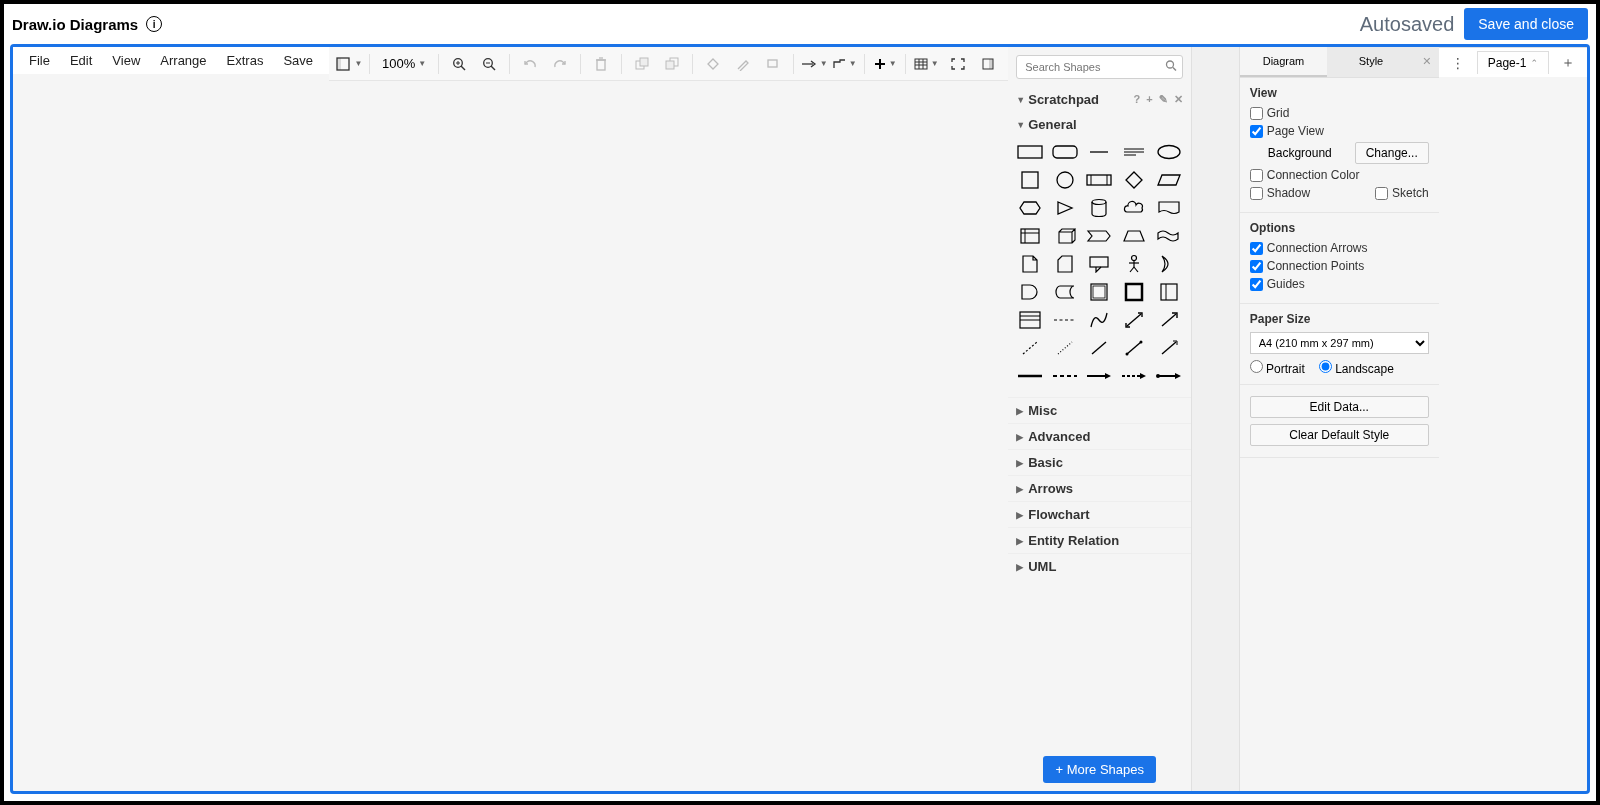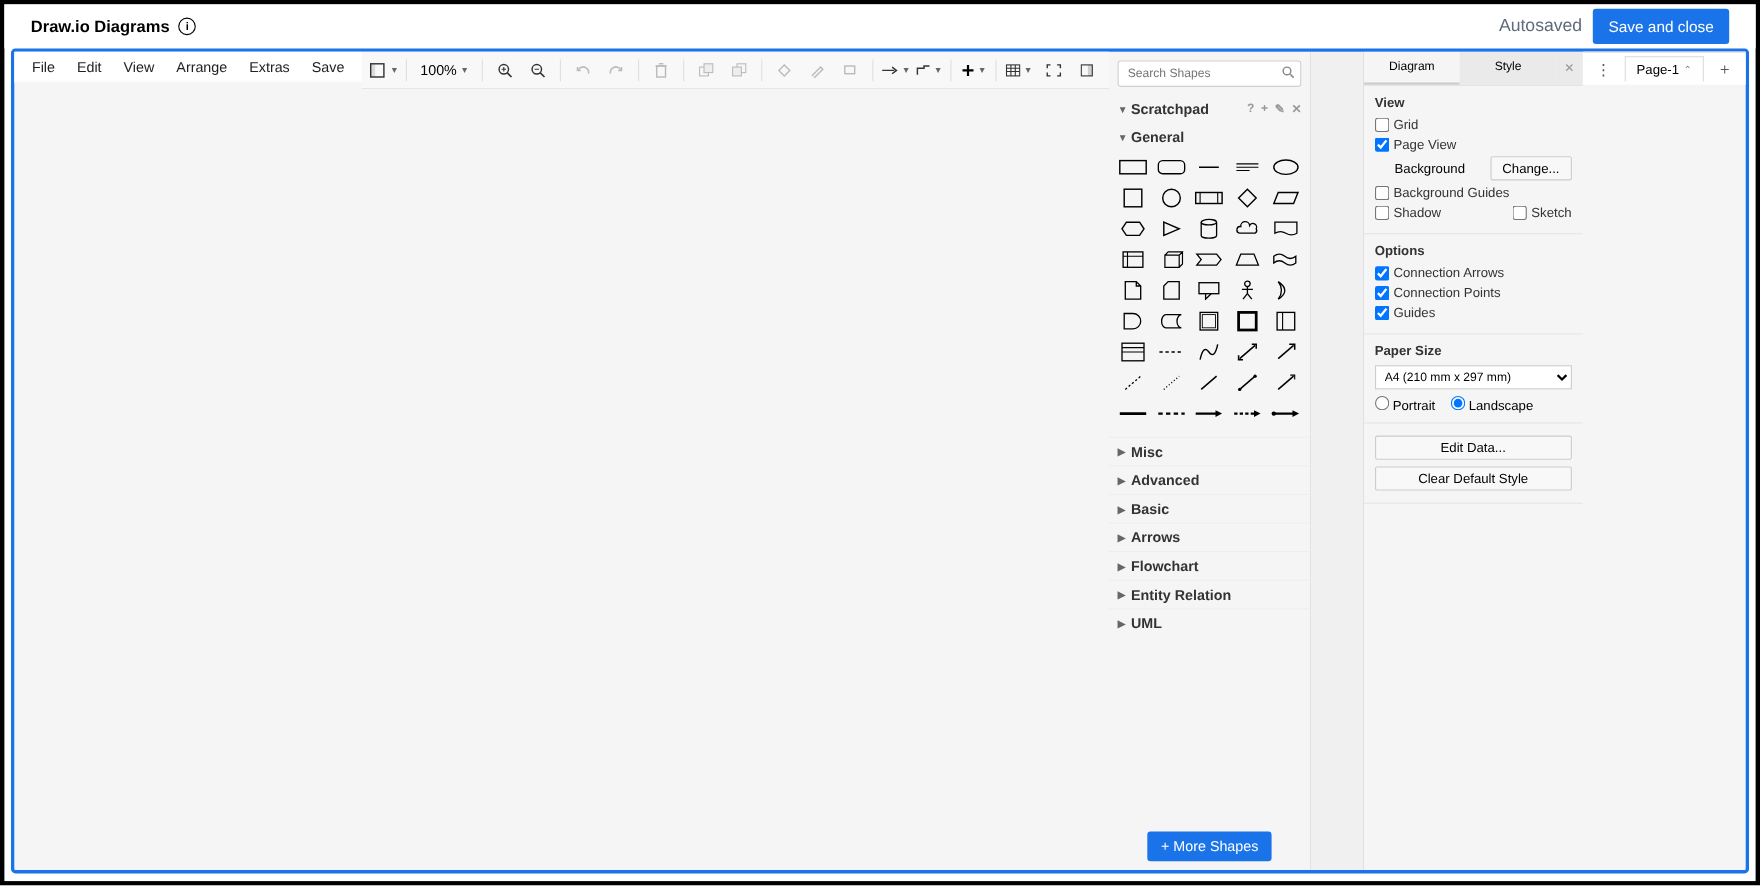--- a/index.html
+++ b/index.html
@@ -1,22 +1,22 @@
 <!DOCTYPE html>
 <html><head>
 <meta charset="utf-8">
 <style>
 * { box-sizing: border-box; margin: 0; padding: 0; }
 body { font-family: -apple-system, BlinkMacSystemFont, "Segoe UI", Helvetica, Arial, sans-serif; font-size: 13px; background: #fff; overflow: hidden; }
 .outer { border: 4px solid #000; width: 1600px; height: 805px; position: relative; background: #fff; }
-.titlebar { height: 40px; display: flex; align-items: center; padding: 0 24px; background: #fff; }
+.titlebar { height: 40px; display: flex; align-items: center; padding: 0 8px; background: #fff; }
 .app-title { font-size: 15px; font-weight: 600; color: #000; }
 .info-icon { margin-left: 8px; width: 16px; height: 16px; border: 1.5px solid #000; border-radius: 50%; display: inline-flex; align-items: center; justify-content: center; font-size: 10px; font-weight: 700; }
 .titlebar .spacer { flex: 1; }
-.autosaved { color: #5f6b7a; font-size: 16px; margin-right: 10px; }
+.autosaved { color: #5f6b7a; font-size: 20px; margin-right: 10px; }
 .save-btn { background: #1a73e8; color: #fff; border: none; padding: 8px 14px; font-size: 14px; border-radius: 3px; cursor: pointer; }
 
 .app-frame { border: 3px solid #1a73e8; border-radius: 4px; margin: 0 6px 6px 6px; height: 750px; display: flex; flex-direction: row; background: #f5f5f5; }
 
 .menubar { height: 28px; background: #fff; border-bottom: 1px solid #f5f5f5; display: flex; align-items: center; padding: 0 6px; }
 .menu-item { padding: 3px 10px; font-size: 13px; cursor: pointer; color: #222; }
 
 .toolbar { height: 34px; background: #f8f8f8; border-bottom: 1px solid #e5e5e5; display: flex; align-items: center; padding: 0 6px; gap: 2px; }
 .tbtn { width: 28px; height: 24px; display: flex; align-items: center; justify-content: center; cursor: pointer; color: #333; border-radius: 2px; }
 .tbtn.dim { color: #bbb; }
@@ -563,21 +563,21 @@
               <input type="checkbox" checked="" style="">
               <label>Page View</label>
             </div>
           <div class="rrow">
               <span style="margin-left:18px">Background</span>
               <span style="flex:1"></span>
               <button class="rbtn">Change...</button>
             </div>
           <div class="rrow">
               <input type="checkbox" style="">
-              <label>Background Guides</label>
+              <label>Connection Color</label>
             </div>
           <div class="rrow">
             <input type="checkbox" style="">
               <label>Shadow</label>
             <span style="flex:1"></span>
             <input type="checkbox" style="">
               <label>Sketch</label>
           </div>
         </div>
         <div class="rsection">

